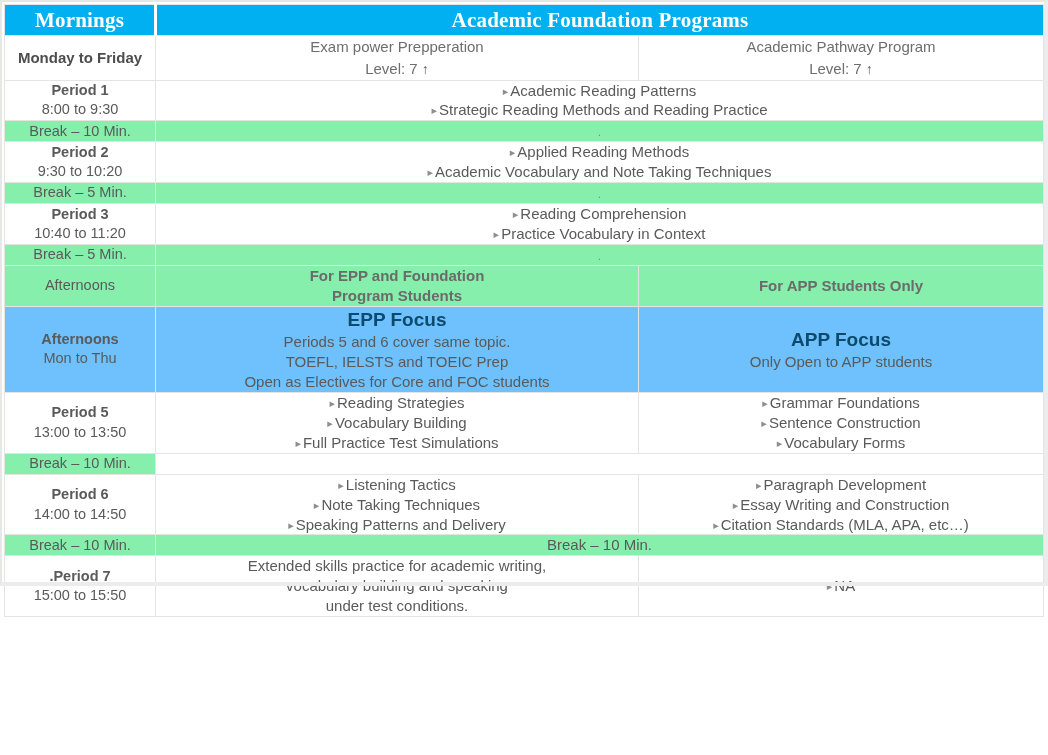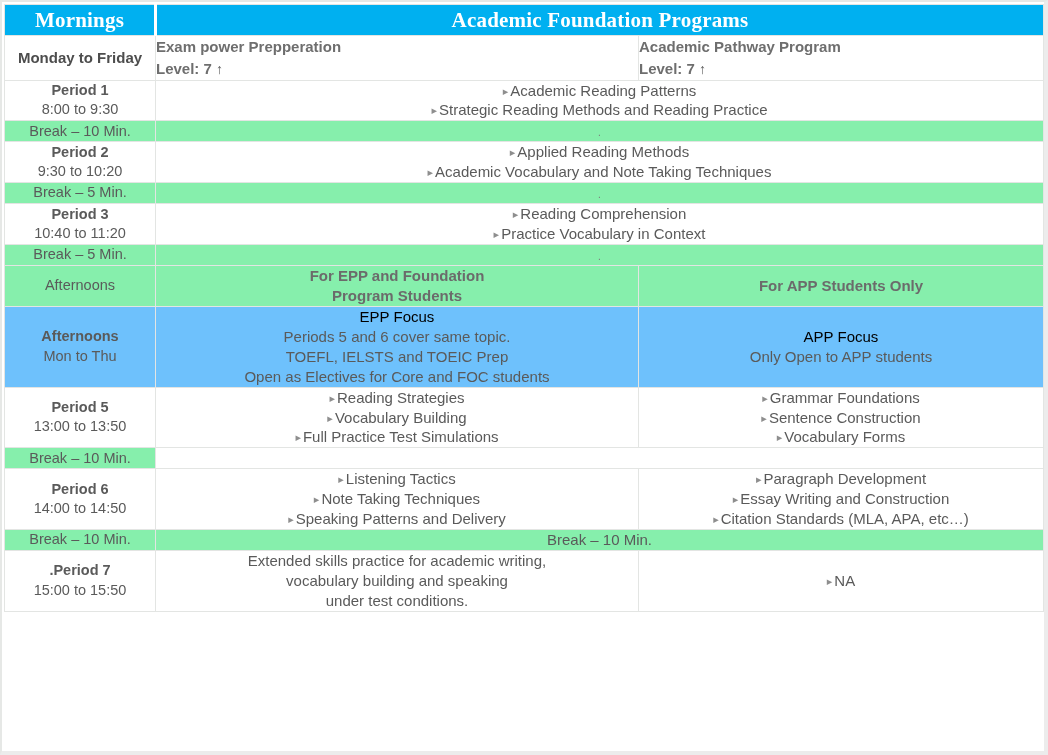--- a/index.html
+++ b/index.html
@@ -8,21 +8,21 @@
     background: #ffffff;
   }
   body {
     width: 1048px;
     height: 755px;
     font-family: "Liberation Sans", sans-serif;
     overflow: hidden;
   }
   .page {
     width: 1048px;
-    height: 755px;
+    height: 586px;
     box-sizing: border-box;
     padding: 4px 5px 5px 4px;
     background: #ffffff;
     position: relative;
   }
   .page::after {
     content: "";
     position: absolute;
     left: 0; top: 0; right: 0; bottom: 0;
     border-left: 2px solid #e6e8e6;
@@ -78,25 +78,25 @@
   .lbl .strong { font-weight: bold; font-size: 14.5px; }
   .lbl .sub { font-weight: normal; font-size: 14.5px; }
 
   .day-head {
     font-weight: bold;
     font-size: 15px;
     color: #4d4d4d;
   }
 
   .prog {
+    text-align: center;
     color: #6e6e6e;
     font-size: 15px;
     line-height: 1.45;
     padding: 10px 6px;
-    font-weight: bold;
   }
 
   
   .green  { background: #9acd52; }
   .blue   { background: #6ec1fc; }
 
   td.green { background: #86efac; }
   td.blue  { background: #6ec1fc; }
 
   .mini {
@@ -119,23 +119,23 @@
   .arrow {
     font-size: 14px;
     color: #5a5a5a;
   }
   .bold-center {
     font-weight: bold;
     color: #6b6b6b;
     font-size: 15px;
   }
   .focus-title {
-    font-weight: normal;
-    color: #000000;
-    font-size: 15px;
+    font-weight: bold;
+    color: #0c4a6e;
+    font-size: 19px;
   }
   .nowrapline { display:block; }
 </style>
 </head>
 <body>
 
 <div class="page">
   <table class="schedule">
     <colgroup>
       <col class="c-left">

